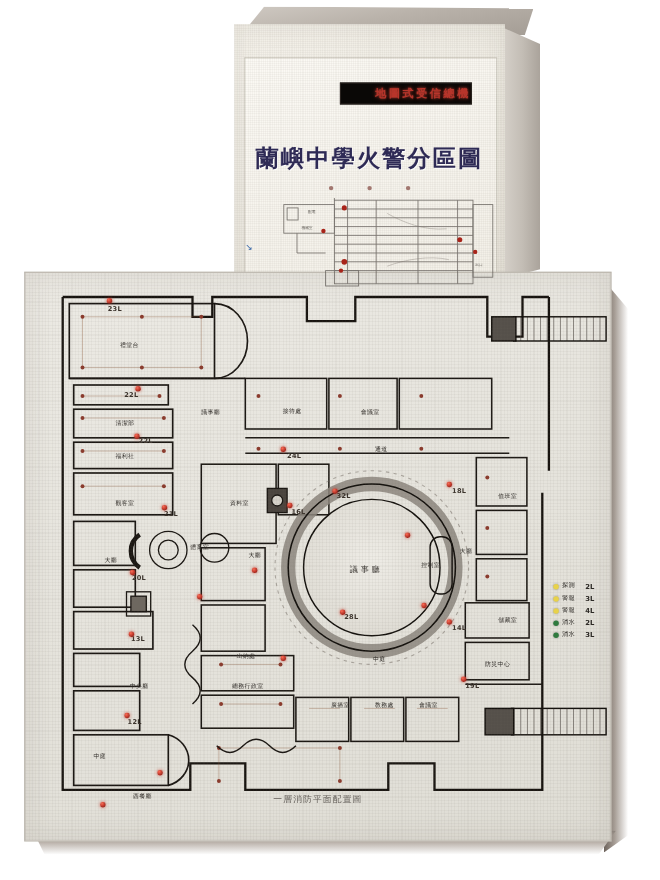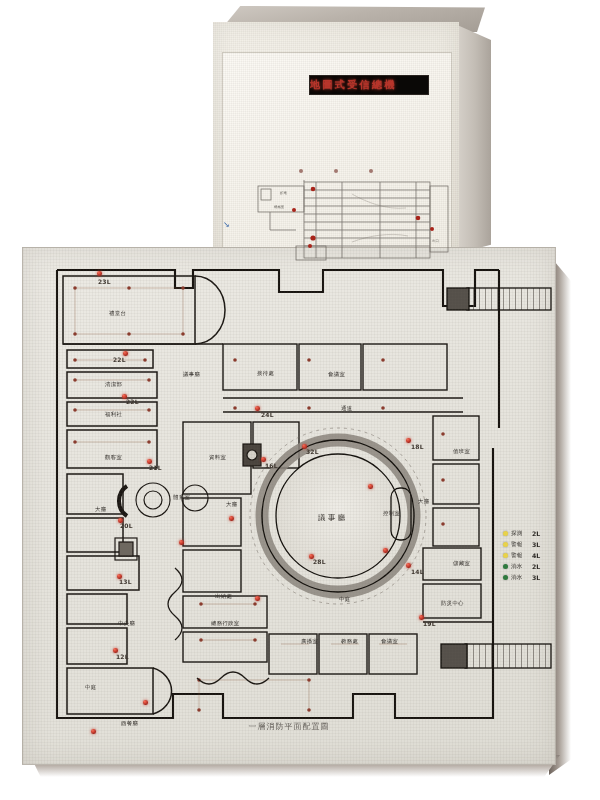--- a/index.html
+++ b/index.html
@@ -34,21 +34,21 @@
       repeating-linear-gradient(90deg,rgba(120,112,100,.05) 0 1px,transparent 1px 2px);
   }
   .upper-inner-panel{
     position:absolute;left:9px;top:30px;width:228px;height:196px;
     background:linear-gradient(160deg,#fbf9f4,#f2efe7);
     border:1px solid rgba(160,152,140,.45);
   }
   .banner{
     position:absolute;left:96px;top:53px;width:118px;height:18px;
     background:#0a0806;border:1px solid #2a2420;
-    display:flex;align-items:center;justify-content:flex-start;
+    display:flex;align-items:center;justify-content:flex-end;
     overflow:hidden;z-index:6;
   }
   .banner span{
     font-size:10px;letter-spacing:2.4px;font-weight:700;
     color:#b8352b;
     text-shadow:0 0 2px rgba(210,70,55,.8),0 0 5px rgba(190,50,40,.55);
     white-space:nowrap;
   }
   .upper-title{
     position:absolute;left:0;top:108px;width:246px;text-align:center;z-index:6;
@@ -138,20 +138,23 @@
     <div class="upper-top-bevel"></div>
     <div class="upper-right-side"></div>
 
     <div class="upper-face">
       <div class="upper-inner-panel"></div>
 
       <div class="banner">
         <span>地圖式受信總機</span>
       </div>
 
+      <div class="upper-title">
+        <span>蘭嶼中學火警分區圖</span>
+      </div>
 
       <div class="title-dots">
         <i></i>
         <i></i>
         <i></i>
       </div>
 
       <svg id="upper-schematic" viewBox="0 0 196 84">
         <g stroke="#5c5752" stroke-width="0.8" fill="none" opacity="0.8">
           <rect x="2" y="6" width="46" height="26"></rect>

